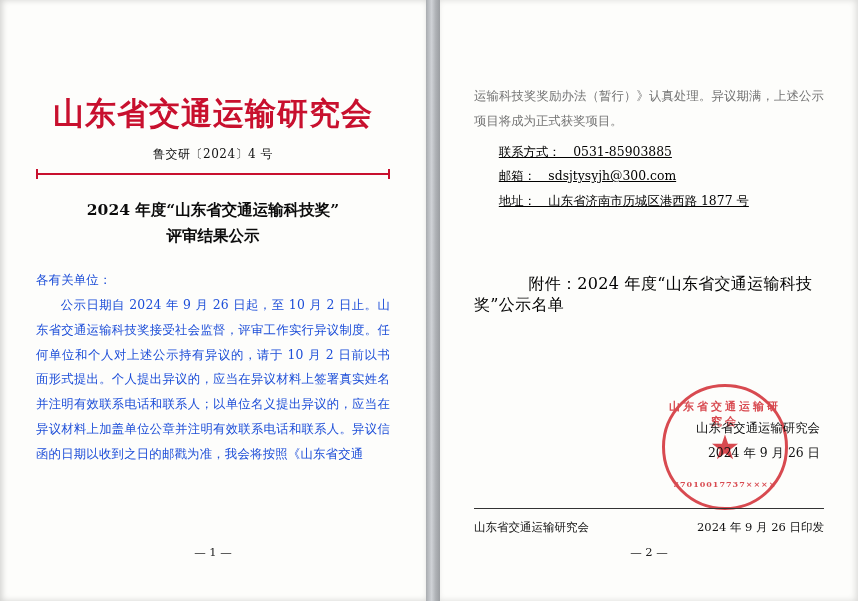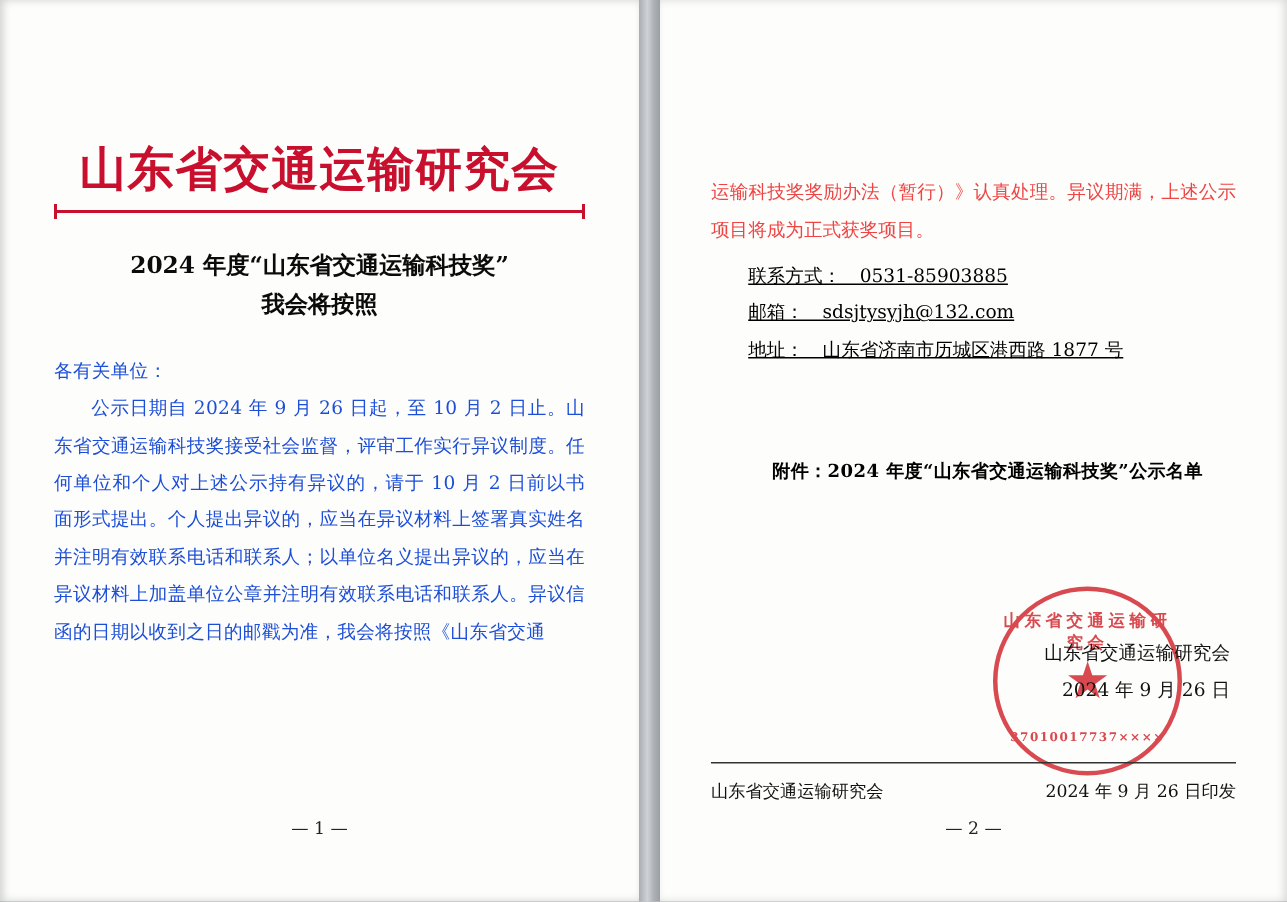--- a/index.html
+++ b/index.html
@@ -109,41 +109,41 @@
     bottom: 42px;
     left: 0;
     width: 100%;
     text-align: center;
     font-size: 11.5px;
     color: #222;
   }
 
   
   .r-top {
-    margin-top: 116px;
-    font-size: 12.4px;
-    line-height: 2.0;
-    color: #ef4444;
+    margin-top: 84px;
+    font-size: 12.4px;
+    line-height: 2.0;
+    color: #737373;
     text-align: justify;
   }
   .r-contact {
     margin-top: 6px;
     font-size: 12.4px;
     line-height: 2.0;
     text-decoration: underline;
   }
   .r-contact .row {
     display: block;
     text-indent: 2em;
   }
   .attach {
     margin-top: 60px;
-    font-size: 12px;
+    font-size: 16px;
     text-indent: 3.4em;
-    font-weight: bold;
+    font-weight: normal;
     letter-spacing: 0.3px;
   }
   .sign-area {
     position: relative;
     margin-top: 86px;
     height: 110px;
   }
   .sign-text {
     position: absolute;
     right: 4px;
@@ -205,43 +205,44 @@
     color: #111;
   }
 </style>
 </head>
 <body>
 
 <div class="spread">
 
   <div class="page page-left">
     <div class="org-title">山东省交通运输研究会</div>
+    <div class="doc-number">鲁交研〔2024〕4 号</div>
     <div class="red-rule"></div>
 
     <div class="doc-title">
       <div>2024 年度“山东省交通运输科技奖”</div>
-      <div>我会将按照</div>
+      <div>评审结果公示</div>
     </div>
 
     <div class="body-text">
       <p>各有关单位：</p>
       <p class="indent">公示日期自 2024 年 9 月 26 日起，至 10 月 2 日止。山东省交通运输科技奖接受社会监督，评审工作实行异议制度。任何单位和个人对上述公示持有异议的，请于 10 月 2 日前以书面形式提出。个人提出异议的，应当在异议材料上签署真实姓名并注明有效联系电话和联系人；以单位名义提出异议的，应当在异议材料上加盖单位公章并注明有效联系电话和联系人。异议信函的日期以收到之日的邮戳为准，我会将按照《山东省交通</p>
     </div>
 
     <div class="page-num">— 1 —</div>
   </div>
 
   <div class="gutter"></div>
 
   <div class="page page-right">
     <div class="r-top">运输科技奖奖励办法（暂行）》认真处理。异议期满，上述公示项目将成为正式获奖项目。</div>
 
     <div class="r-contact">
       <span class="row">联系方式：　0531-85903885</span>
-      <span class="row">邮箱：　sdsjtysyjh@132.com</span>
+      <span class="row">邮箱：　sdsjtysyjh@300.com</span>
       <span class="row">地址：　山东省济南市历城区港西路 1877 号</span>
     </div>
 
     <div class="attach">附件：2024 年度“山东省交通运输科技奖”公示名单</div>
 
     <div class="sign-area">
       <div class="seal">
         <div class="arc-top">山东省交通运输研究会</div>
         <div class="star">★</div>
         <div class="arc-bottom">37010017737××××</div>

